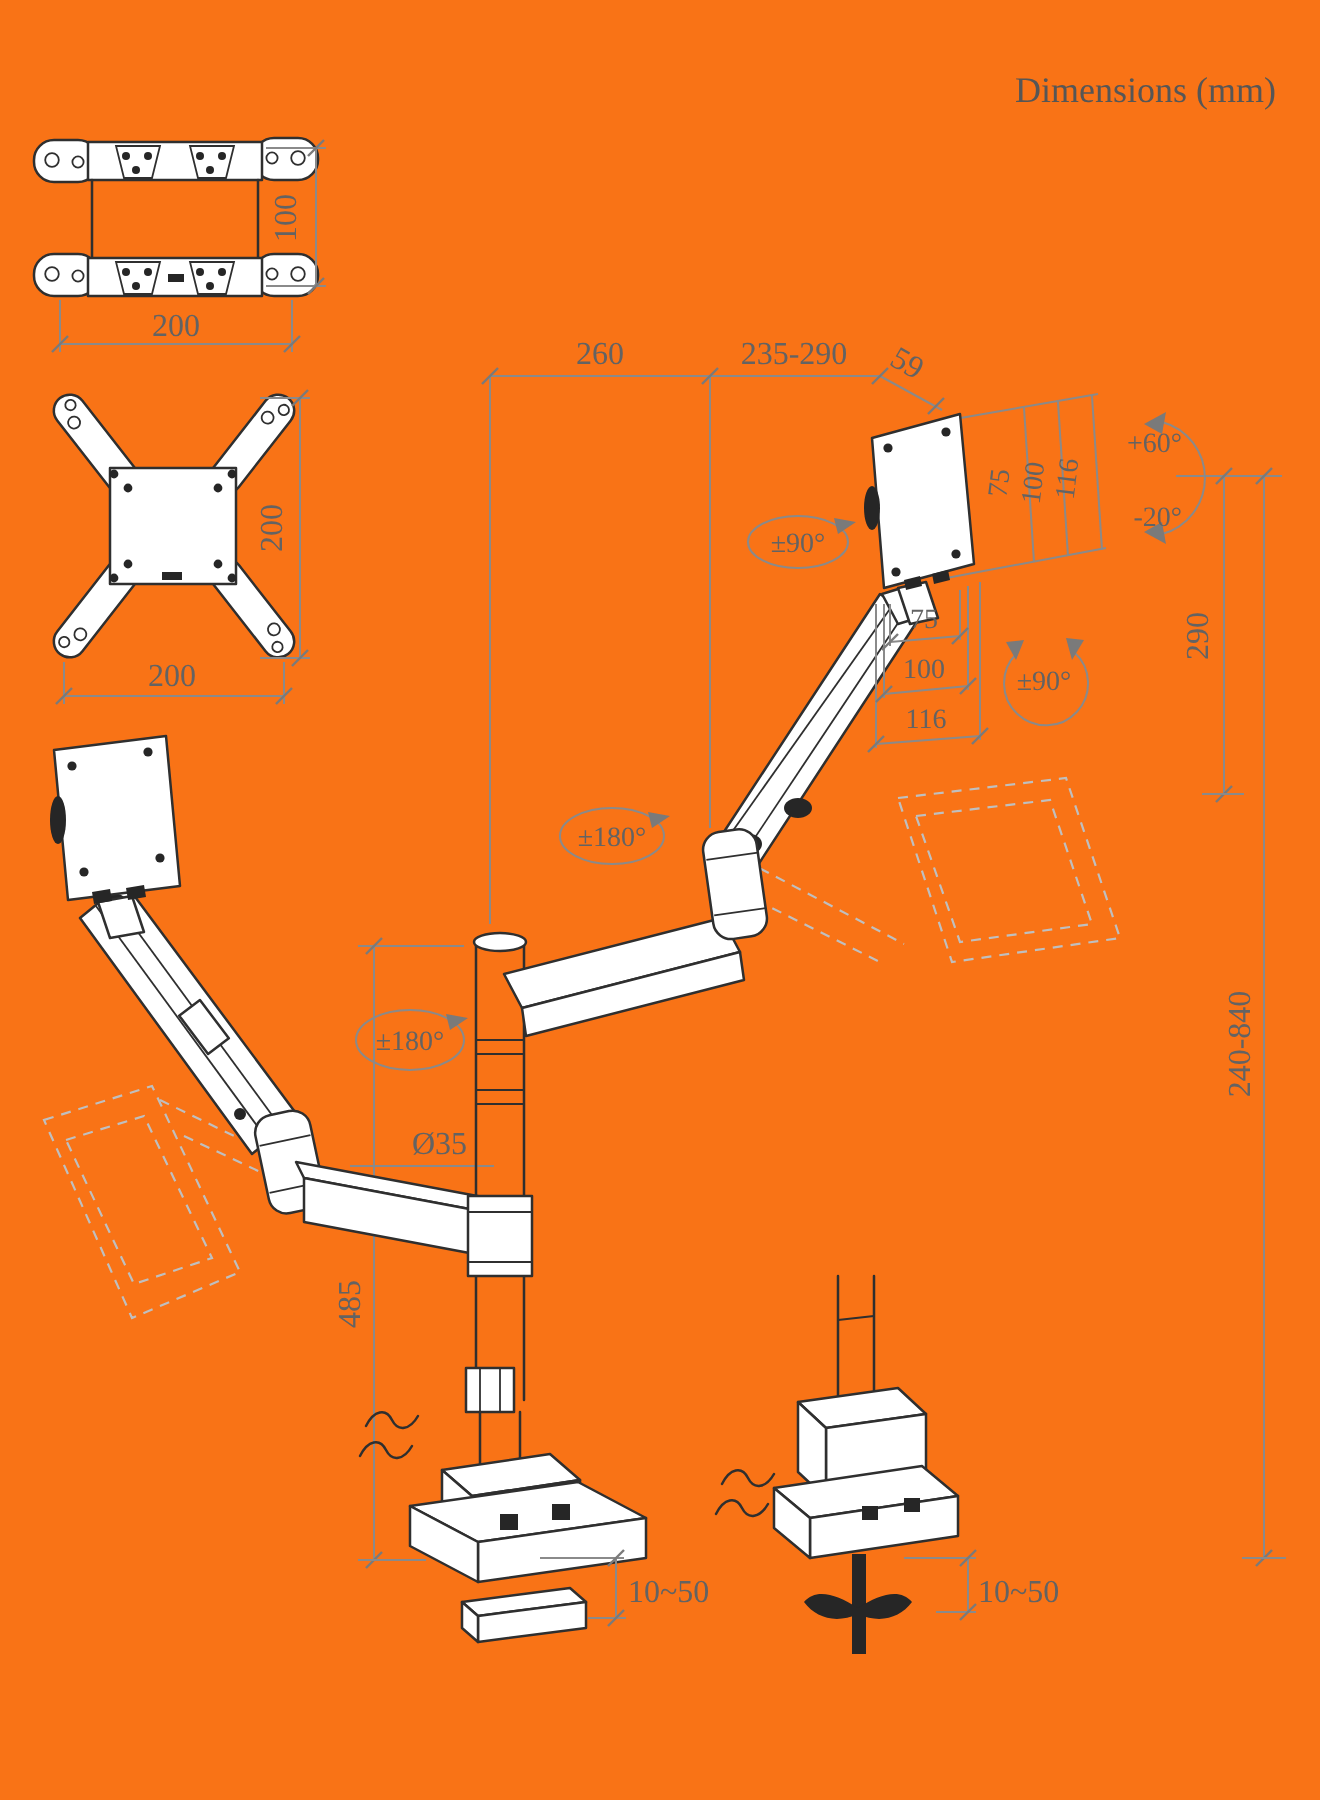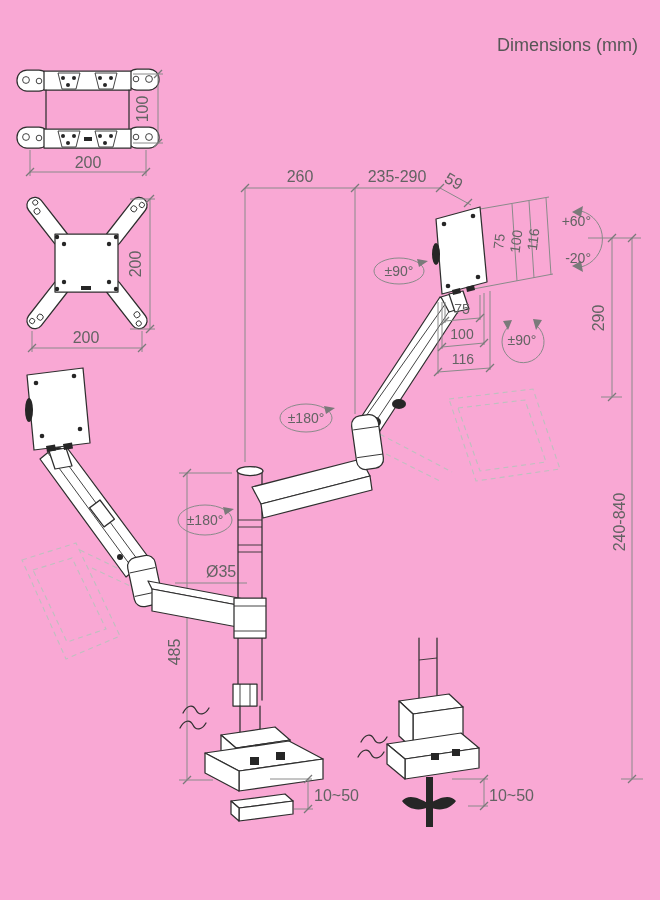--- a/index.html
+++ b/index.html
@@ -1,17 +1,17 @@
 <!DOCTYPE html>
 <html><head>
 <meta charset="utf-8">
 <style>
   html,body{margin:0;padding:0;background:#ffffff;}
-  .stage{position:relative;width:660px;height:900px;background:#f9a8d4;overflow:hidden;
-         font-family:Liberation Sans, sans-serif;}
+  .stage{position:relative;width:660px;height:900px;background:#f97316;overflow:hidden;
+         font-family:Liberation Serif, serif;}
   svg{display:block;}
   .ln{stroke:#2f2f2f;stroke-width:1.25;fill:none;stroke-linecap:round;stroke-linejoin:round;}
   .lnf{stroke:#2f2f2f;stroke-width:1.25;fill:#ffffff;stroke-linejoin:round;}
   .thin{stroke:#2f2f2f;stroke-width:0.9;fill:none;}
   .dim{stroke:#8a8a8a;stroke-width:1;fill:none;}
   .tick{stroke:#7a7a7a;stroke-width:1.2;}
   .ghost{stroke:#bfbfbf;stroke-width:1.1;fill:none;stroke-dasharray:5 4;}
   .blk{fill:#262626;stroke:none;}
   .txt{fill:#636363;font-size:16px;}
   .txt-s{fill:#636363;font-size:14px;}

